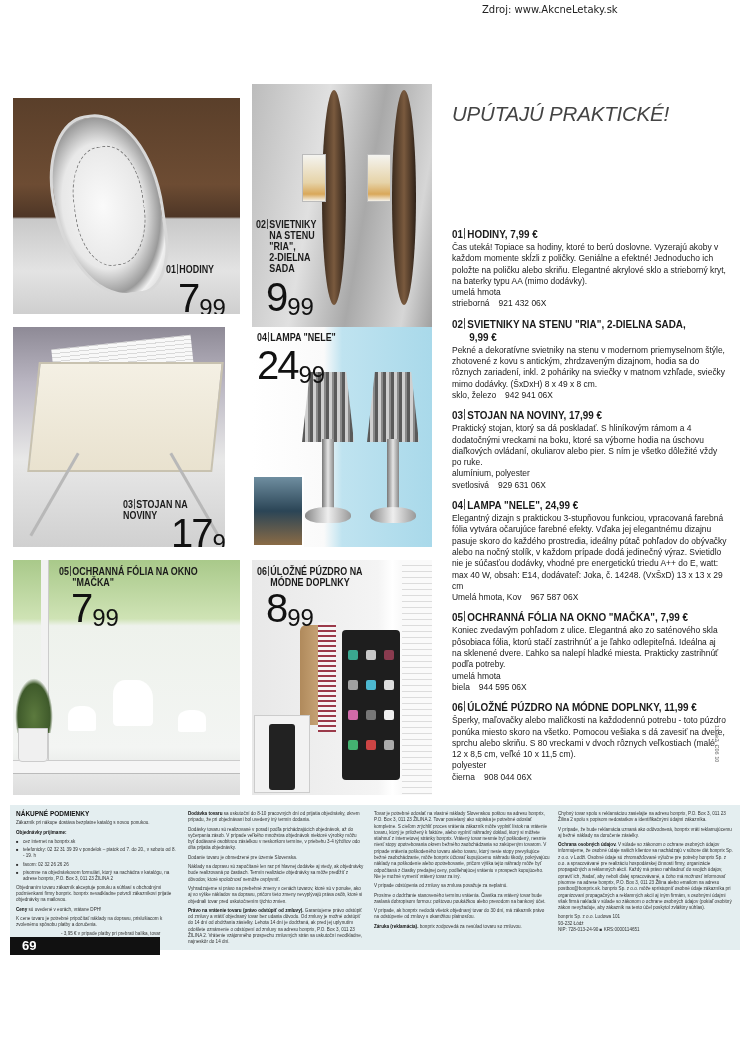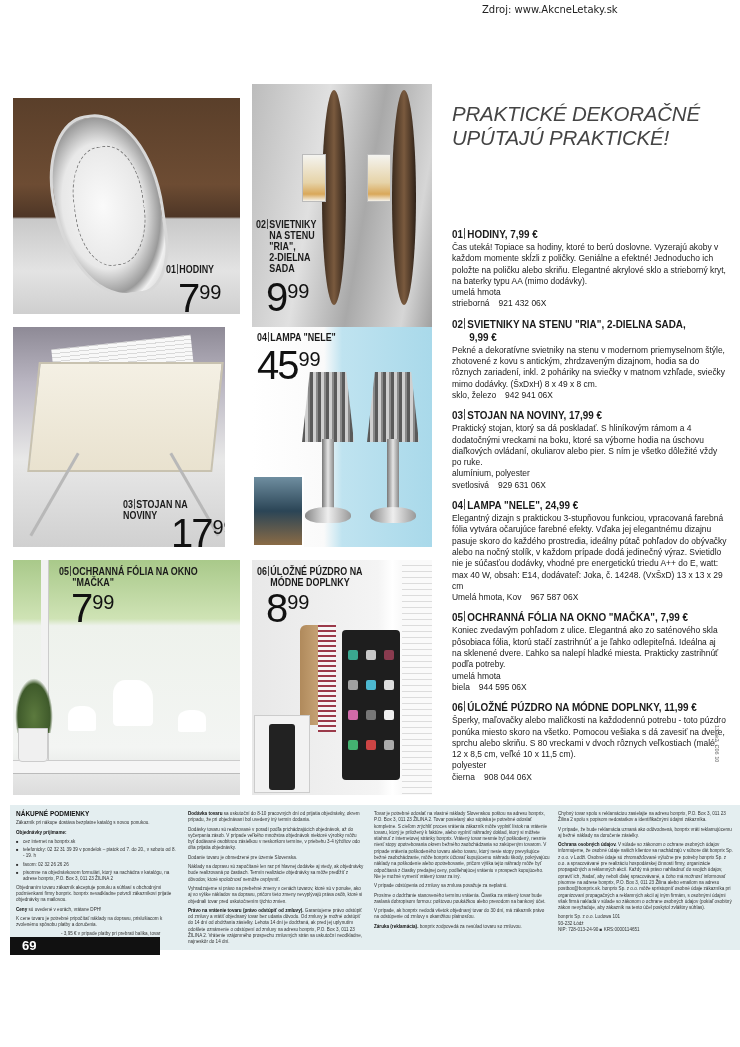--- a/index.html
+++ b/index.html
@@ -4,21 +4,21 @@
 <style>
   * { box-sizing: border-box; margin: 0; padding: 0; }
   body { width: 740px; height: 1047px; background: #ffffff; font-family: "Liberation Sans", sans-serif; color: #1a1a1a; position: relative; overflow: hidden; }
   .source { position: absolute; top: 4px; left: 482px; font-family: "DejaVu Sans", sans-serif; font-weight: normal; font-size: 10px; color: #222; }
 
   .photo { position: absolute; overflow: hidden; }
   .ph-label { position: absolute; font-family: "Liberation Sans", sans-serif; font-weight: bold; font-size: 10.5px; line-height: 11px; color: #1a1a1a; transform: scaleX(0.85); transform-origin: left top; white-space: pre-line; }
   .ph-label .bar { display: inline-block; width: 1px; height: 10px; background: #333; margin: 0 2px -1px 1px; }
   .price { position: absolute; font-family: "Liberation Sans", sans-serif; color: #111; line-height: 1; white-space: nowrap; }
   .price .big { font-size: 40px; letter-spacing: -2px; }
-  .price .cents { font-size: 20px; vertical-align: top; position: relative; top: 4px; margin-left: 1px; }
+  .price .cents { font-size: 24px; vertical-align: top; position: relative; top: 18px; margin-left: 1px; }
 
   
   #p1 { left: 13px; top: 98px; width: 227px; height: 216px;
         background: linear-gradient(180deg, #5a3f2a 0%, #6d4c33 40%, #4e3626 55%, #c9c9c9 56%, #e3e3e3 80%, #cfcfcf 100%); }
   #p1 .clock { position: absolute; left: 40px; top: 15px; width: 110px; height: 185px; border-radius: 40% 55% 30% 60%; background: radial-gradient(ellipse at 45% 50%, #fafafa 0%, #e8e8e8 50%, #9a9a9a 70%, #f0f0f0 78%, #bdbdbd 100%); transform: rotate(-8deg); border: 3px solid #d8d8d8; }
   #p1 .clock-face { position: absolute; left: 18px; top: 30px; width: 70px; height: 120px; border: 1px dashed #333; border-radius: 45%; opacity: .6; }
 
   
   #p2 { left: 252px; top: 84px; width: 180px; height: 256px;
         background: linear-gradient(100deg, #bcbcbc 0%, #e0e0e0 35%, #a9a9a9 60%, #d6d6d6 85%, #9c9c9c 100%); }
@@ -119,21 +119,21 @@
 
 <div class="photo" id="p4">
   <div class="shade" style="left:50px; top:45px;"></div>
   <div class="shade" style="left:115px; top:45px;"></div>
   <div class="base" style="left:70px; top:112px;"></div>
   <div class="base" style="left:135px; top:112px;"></div>
   <div class="foot" style="left:53px; top:180px;"></div>
   <div class="foot" style="left:118px; top:180px;"></div>
   <div class="inset"></div>
   <div class="ph-label" style="left:5px; top:5px;"><span>04</span><span class="bar"></span><span>LAMPA "NELE"</span></div>
-  <div class="price" style="left:5px; top:18px;"><span class="big">45</span><span class="cents">99</span></div>
+  <div class="price" style="left:5px; top:18px;"><span class="big">24</span><span class="cents">99</span></div>
 </div>
 
 <div class="photo" id="p5">
   <div class="frame"></div>
   <div class="cat" style="left:100px; top:120px; width:40px; height:46px; border-radius:30% 40% 10% 10%;"></div>
   <div class="cat" style="left:55px; top:146px; width:28px; height:25px; border-radius:40% 40% 10% 10%;"></div>
   <div class="cat" style="left:165px; top:150px; width:28px; height:22px; border-radius:40% 40% 10% 10%;"></div>
   <div class="sill"></div>
   <div class="plant"></div>
   <div class="pot"></div>
@@ -162,21 +162,20 @@
   </div>
   <div class="inset">
       <div class="mini"></div>
     </div>
   <div class="ph-label" style="left:5px; top:6px;"><span>06</span><span class="bar"></span><span style="display:inline-block; vertical-align:top;">ÚLOŽNÉ PÚZDRO NA
 MÓDNE DOPLNKY</span></div>
   <div class="price" style="left:14px; top:28px;"><span class="big">8</span><span class="cents">99</span></div>
 </div>
 
 <div class="headline">
-  <div>PRAKTICKÉ DEKORAČNÉ</div>
   <div>UPÚTAJÚ PRAKTICKÉ!</div>
 </div>
 
 <div class="products">
   <div class="prod">
     <div class="prod-title"><span>01</span><span class="bar"></span><span>HODINY, 7,99 €</span></div>
     <div class="prod-desc">Čas uteká! Topiace sa hodiny, ktoré to berú doslovne. Vyzerajú akoby v každom momente skĺzli z poličky. Geniálne a efektné! Jednoducho ich položte na poličku alebo skriňu. Elegantné akrylové sklo a strieborný kryt, na baterky typu AA (mimo dodávky).</div>
     <div class="prod-desc">umelá hmota</div>
     <div class="prod-desc prod-code"><span>strieborná</span><span class="sep"></span><span>921 432 06X</span></div>
   </div>

